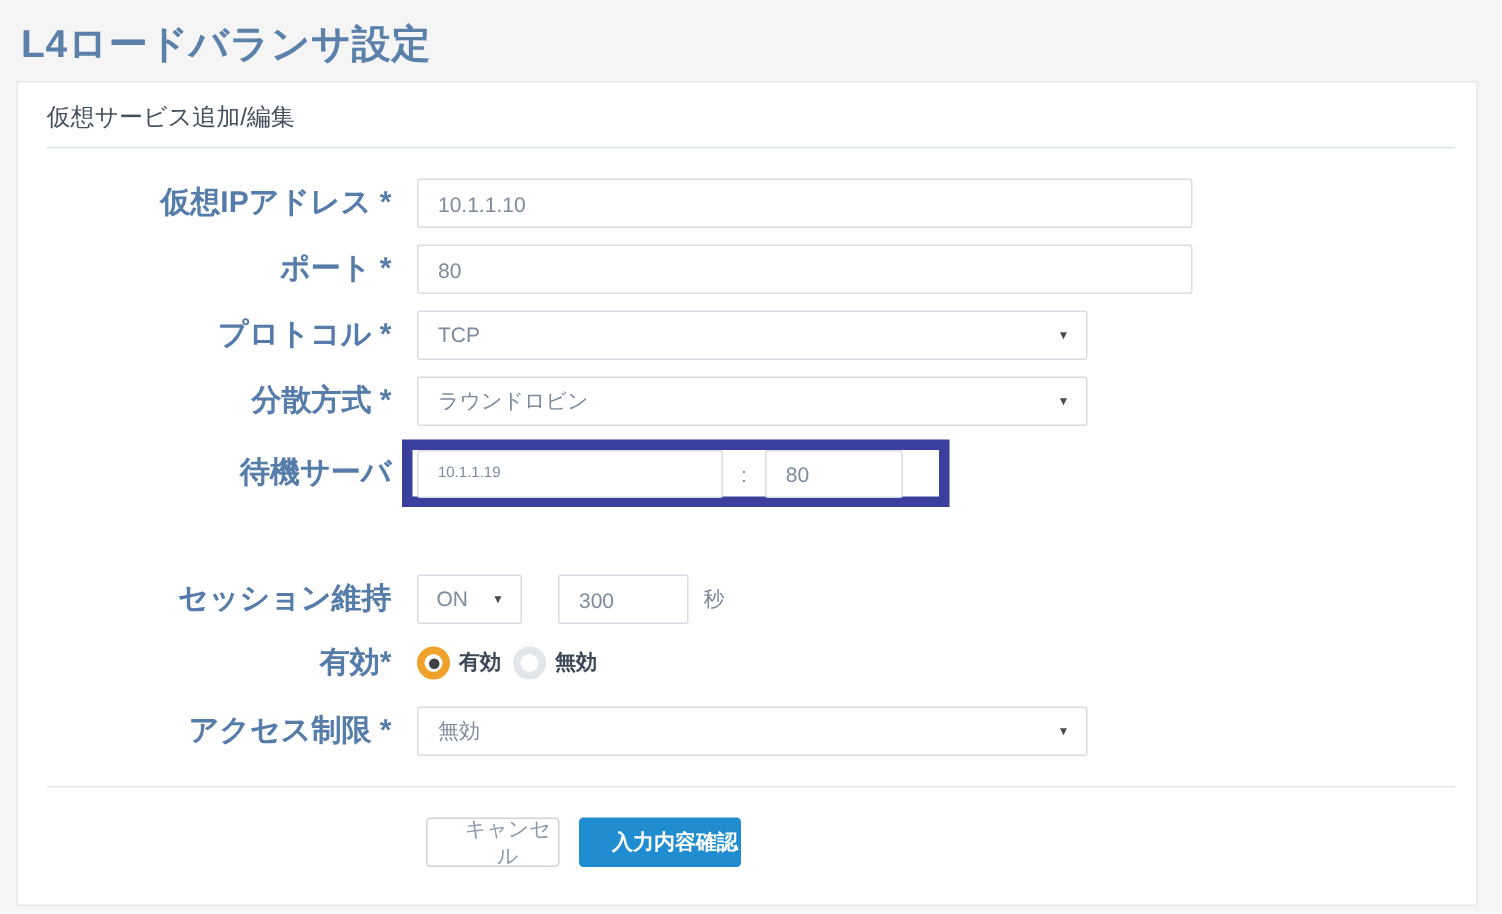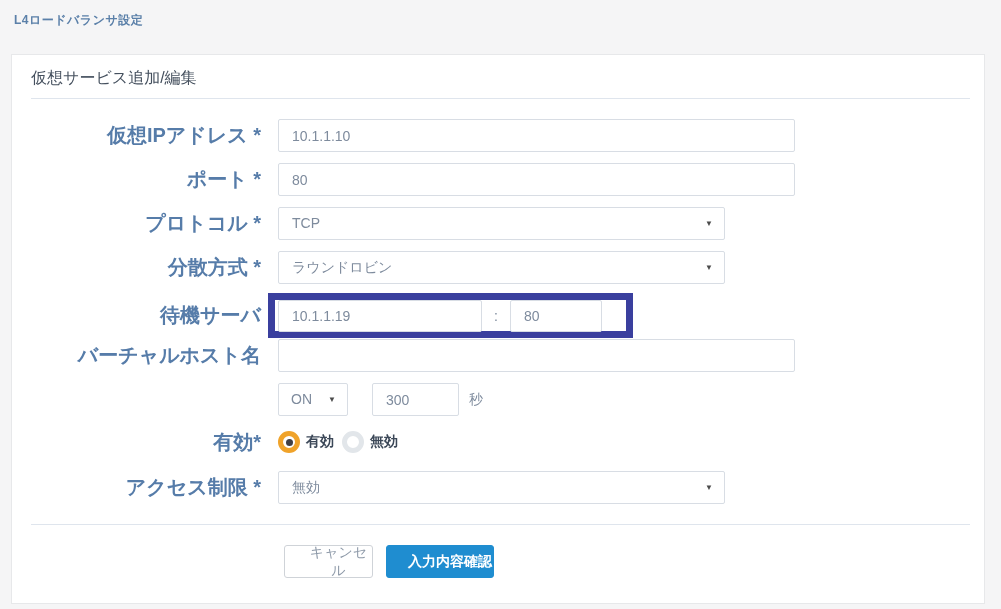--- a/index.html
+++ b/index.html
@@ -5,21 +5,21 @@
   * { margin:0; padding:0; box-sizing:border-box; }
   html,body { width:1001px; height:609px; }
   body {
     background:#f5f5f6;
     font-family:"Liberation Sans","DejaVu Sans",sans-serif;
     position:relative;
     overflow:hidden;
   }
   .page-title {
     position:absolute; left:14px; top:12px;
-    font-size:12px; font-weight:bold; color:#5b80a9;
+    font-size:26px; font-weight:bold; color:#5b80a9;
     letter-spacing:0.5px;
   }
   .card {
     position:absolute; left:11px; top:54px;
     width:974px; height:550px;
     background:#ffffff; border:1px solid #e7e8ea;
   }
   .card-title {
     position:absolute; left:19px; top:13px;
     font-size:16px; color:#45505e;
@@ -57,21 +57,21 @@
   .standby-highlight {
     position:absolute; left:256px; top:-6px;
     width:365px; height:45px;
     border:7px solid #3a3f9e;
     display:flex; align-items:center;
     padding-left:3px;
   }
   .standby-ip {
     width:204px; height:32px; flex:0 0 auto;
     border:1px solid #d8dde4; border-radius:2px;
-    padding:0 13px; font-size:14px; color:#7e8b9d;
+    padding:0 13px; font-size:10px; color:#7e8b9d;
     font-family:"Liberation Sans","DejaVu Sans",sans-serif;
     outline:none;
   }
   .standby-colon { margin:0 12px; font-size:14px; color:#7e8b9d; }
   .standby-port {
     width:92px; height:32px; flex:0 0 auto;
     border:1px solid #d8dde4; border-radius:2px;
     padding:0 13px; font-size:14px; color:#7e8b9d;
     font-family:"Liberation Sans","DejaVu Sans",sans-serif;
     outline:none;
@@ -170,26 +170,23 @@
 
   <div class="row row-standby">
     <div class="row-label">待機サーバ</div>
     <div class="standby-highlight">
       <input class="standby-ip" type="text" value="10.1.1.19" style="">
       <span class="standby-colon">:</span>
       <input class="standby-port" type="text" value="80" style="">
     </div>
   </div>
 
-  <div class="row row-vhost">
-    <div class="row-label">バーチャルホスト名</div>
-    <input class="text-input" type="text" value="" style="">
-  </div>
 
   <div class="row row-session">
+    <div class="row-label">セッション維持</div>
     <div class="select-box session-select">
       <span>ON</span>
       <span class="select-arrow">▼</span>
     </div>
     <input class="text-input session-seconds" type="text" value="300" style="">
     <span class="session-unit">秒</span>
   </div>
 
   <div class="row radio-row row-enabled">
     <div class="row-label">有効*</div>

